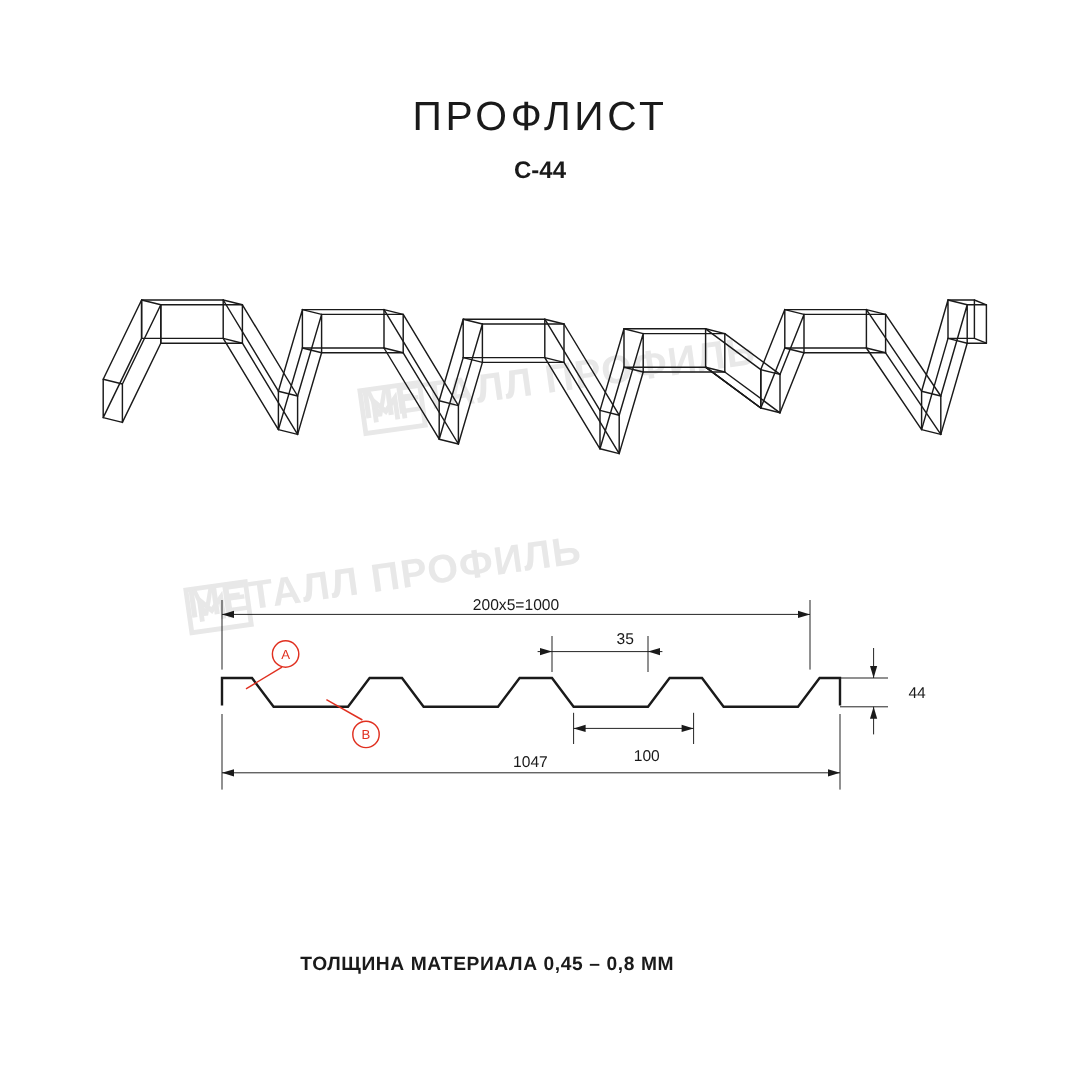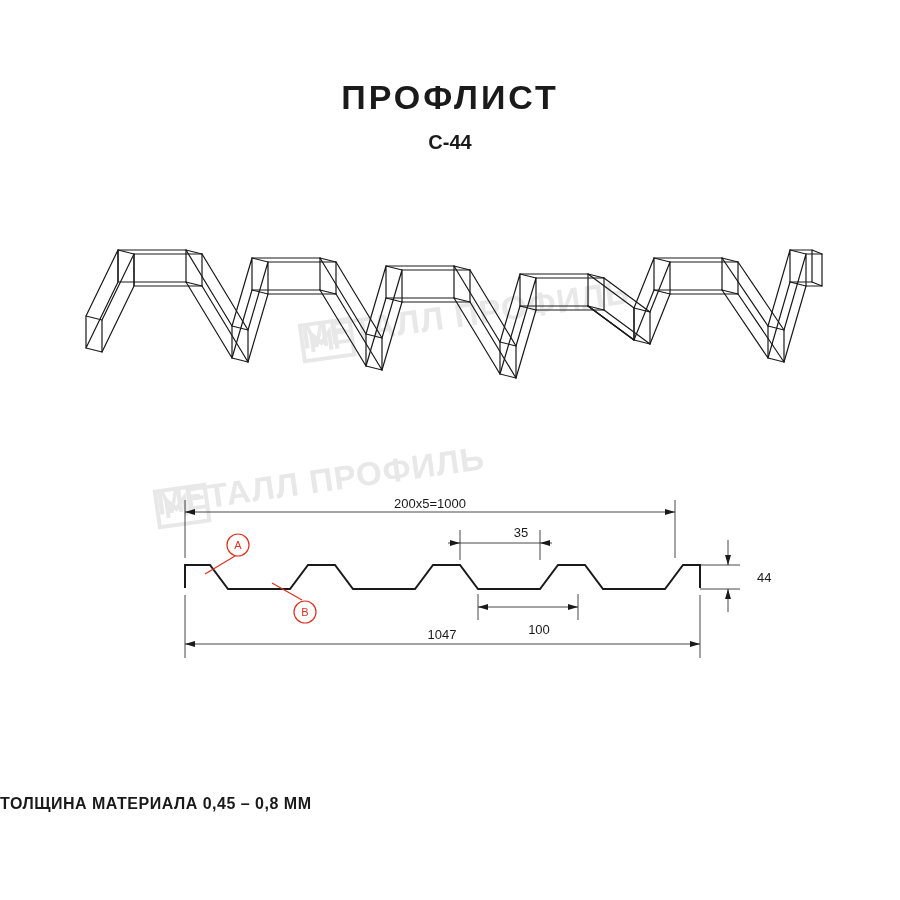--- a/index.html
+++ b/index.html
@@ -20,38 +20,39 @@
     inset: 0;
   }
   .title {
     position: absolute;
     top: 78px;
     left: 0;
     width: 900px;
     text-align: center;
     font-size: 34px;
     letter-spacing: 3px;
-    font-weight: bold;
+    font-weight: normal;
     color: #1a1a1a;
   }
   .subtitle {
     position: absolute;
     top: 131px;
     left: 0;
     width: 900px;
     text-align: center;
     font-size: 20px;
     font-weight: bold;
     color: #1a1a1a;
   }
   .footer {
     position: absolute;
     top: 795px;
     left: 0;
     width: 812px;
+    text-align: center;
     font-size: 16px;
     font-weight: bold;
     letter-spacing: 0.5px;
     color: #1a1a1a;
   }
   .svg-layer {
     position: absolute;
     top: 0;
     left: 0;
   }

